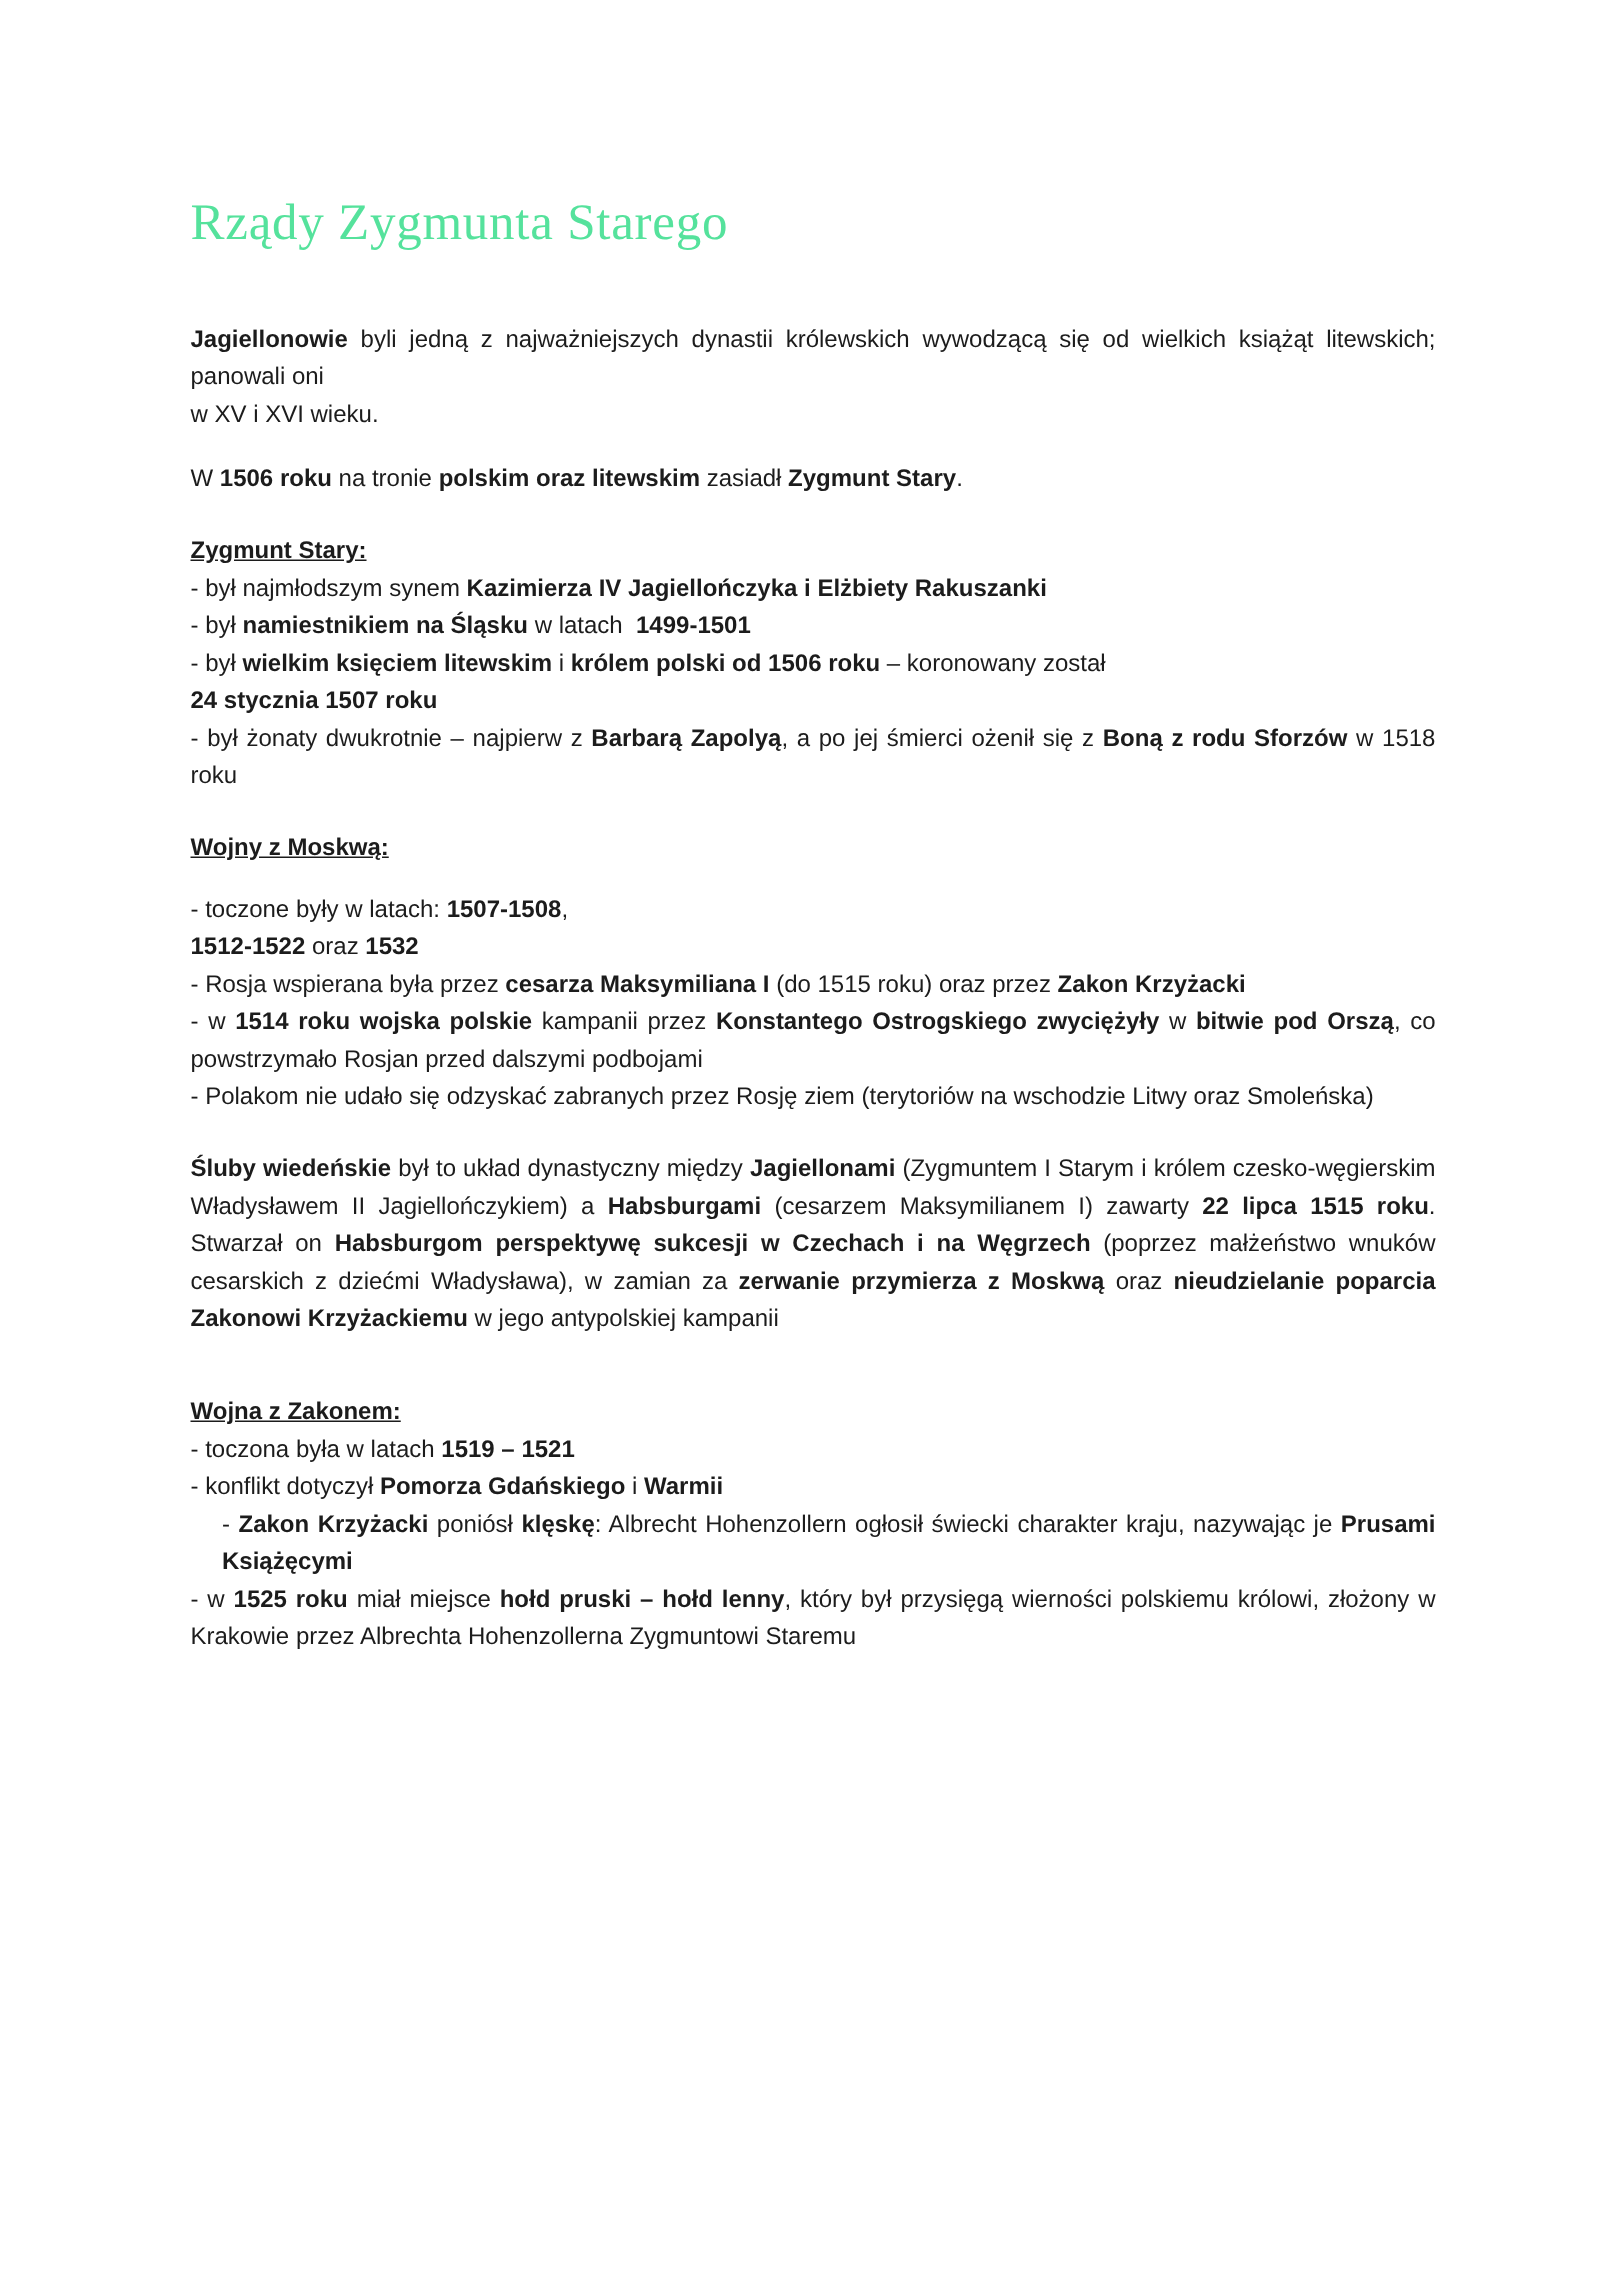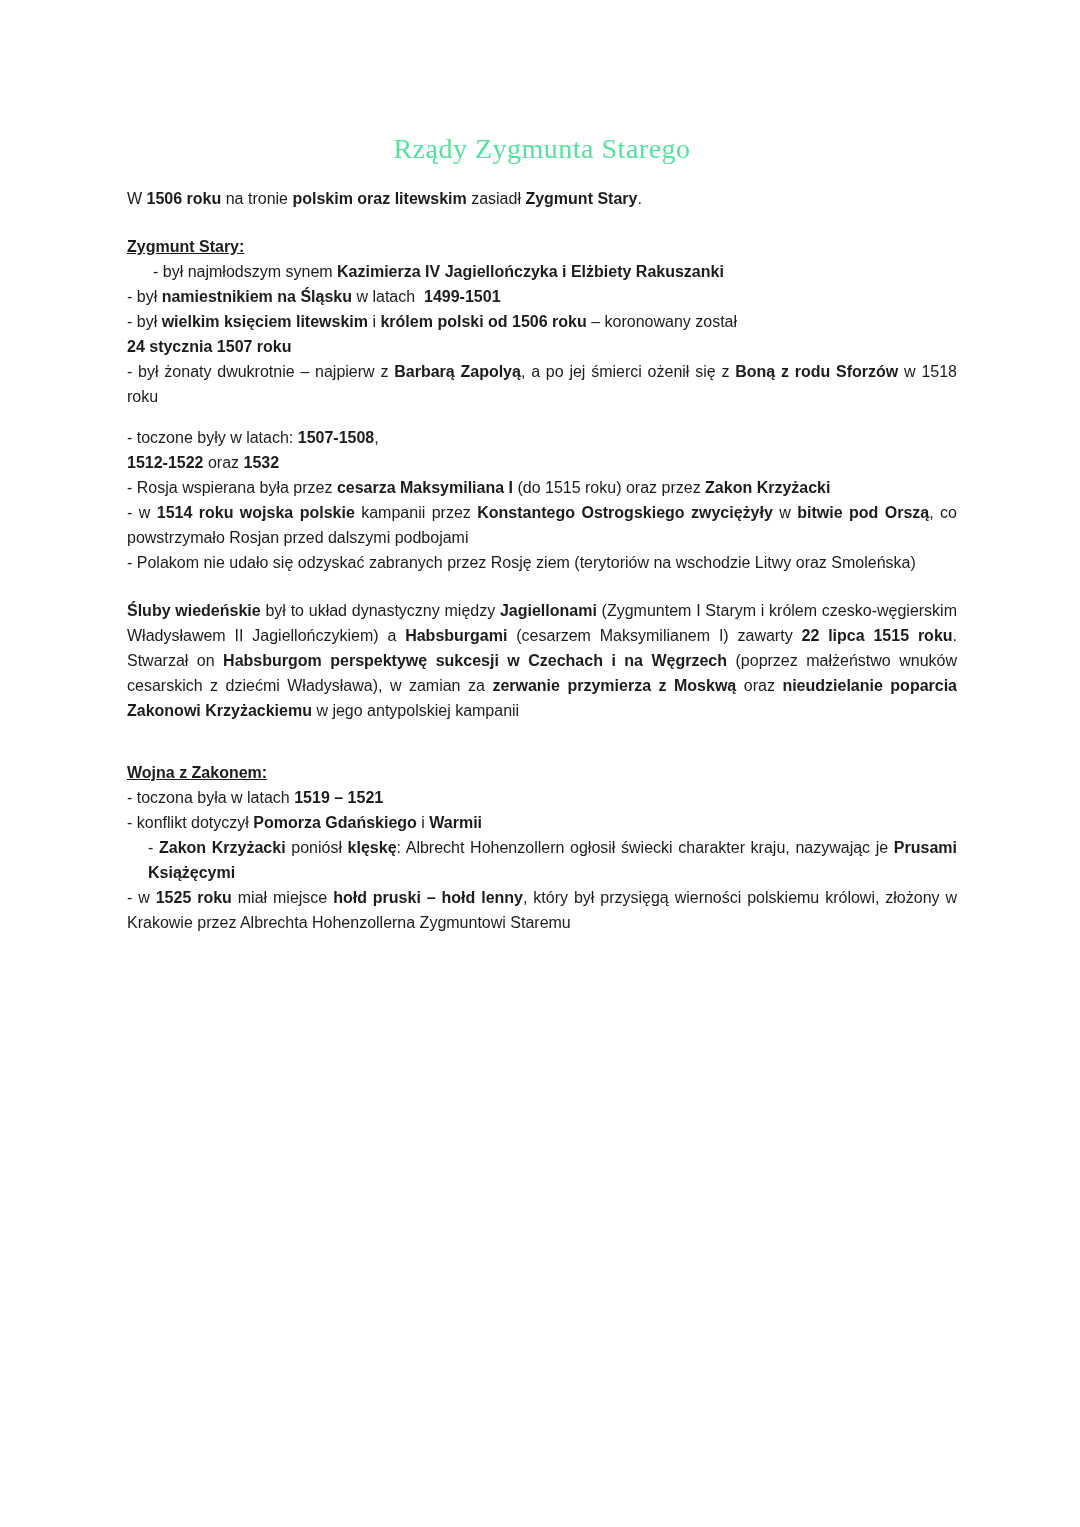--- a/index.html
+++ b/index.html
@@ -17,23 +17,22 @@
     box-sizing: border-box;
     width: 1080px;
     height: 1527px;
     padding: 130px 123px 0 127px;
     background: #ffffff;
   }
   .title {
     margin: 0 0 8px 0;
     font-family: "Liberation Serif", serif;
     font-weight: 400;
-    font-size: 28px;
+    font-size: 34px;
     line-height: 38px;
-    text-align: center;
     letter-spacing: 0.5px;
   }
   .block {
     margin: 0;
     font-size: 16px;
     line-height: 25px;
     text-align: justify;
     white-space: pre-wrap;
   }
   .block.heading {
@@ -41,26 +40,28 @@
   }
   .b { font-weight: 700; }
   .u { text-decoration: underline; }
 </style>
 </head>
 <body>
 
 <div class="page" style="background: rgb(255, 255, 255); color: rgb(28, 28, 28);">
   <h1 class="title" style="color: rgb(85, 226, 156);">Rządy Zygmunta Starego</h1>
   <div id="doc-body">
+      <p class="block" style="margin-top: 46px;"><span class="b">Jagiellonowie</span><span class=""> byli jedną z najważniejszych dynastii królewskich wywodzącą się od wielkich książąt litewskich; panowali oni</span><br><span class="">w XV i XVI wieku.</span></p>
       <p class="block" style="margin-top: 18px;"><span class="">W </span><span class="b">1506 roku</span><span class=""> na tronie </span><span class="b">polskim oraz litewskim</span><span class=""> zasiadł </span><span class="b">Zygmunt Stary</span><span class="">.</span></p>
       <p class="block heading" style="margin-top: 23px;"><span class="b u">Zygmunt Stary:</span></p>
-      <p class="block" style="margin-top: 0px; margin-left: 26px;"><span class="">- był najmłodszym synem </span><span class="b">Kazimierza IV Jagiellończyka i Elżbiety Rakuszanki</span></p>
+      <p class="block" style="margin-top: 0px;"><span class="">- był najmłodszym synem </span><span class="b">Kazimierza IV Jagiellończyka i Elżbiety Rakuszanki</span></p>
       <p class="block" style="margin-top: 0px;"><span class="">- był </span><span class="b">namiestnikiem na Śląsku</span><span class=""> w latach  </span><span class="b">1499-1501</span></p>
       <p class="block" style="margin-top: 0px;"><span class="">- był </span><span class="b">wielkim księciem litewskim</span><span class=""> i </span><span class="b">królem polski od 1506 roku</span><span class=""> – koronowany został</span><br><span class="b">24 stycznia 1507 roku</span></p>
       <p class="block" style="margin-top: 0px;"><span class="">- był żonaty dwukrotnie – najpierw z </span><span class="b">Barbarą Zapolyą</span><span class="">, a po jej śmierci ożenił się z </span><span class="b">Boną z rodu Sforzów</span><span class=""> w 1518 roku</span></p>
+      <p class="block heading" style="margin-top: 23px;"><span class="b u">Wojny z Moskwą:</span></p>
       <p class="block" style="margin-top: 16px;"><span class="">- toczone były w latach: </span><span class="b">1507-1508</span><span class="">,</span><br><span class="b">1512-1522</span><span class=""> oraz </span><span class="b">1532</span></p>
       <p class="block" style="margin-top: 0px;"><span class="">- Rosja wspierana była przez </span><span class="b">cesarza Maksymiliana I</span><span class=""> (do 1515 roku) oraz przez </span><span class="b">Zakon Krzyżacki</span></p>
       <p class="block" style="margin-top: 0px;"><span class="">- w </span><span class="b">1514 roku wojska polskie</span><span class=""> kampanii przez </span><span class="b">Konstantego Ostrogskiego zwyciężyły</span><span class=""> w </span><span class="b">bitwie pod Orszą</span><span class="">, co powstrzymało Rosjan przed dalszymi podbojami</span></p>
       <p class="block" style="margin-top: 0px;"><span class="">- Polakom nie udało się odzyskać zabranych przez Rosję ziem (terytoriów na wschodzie Litwy oraz Smoleńska)</span></p>
       <p class="block" style="margin-top: 23px;"><span class="b">Śluby wiedeńskie</span><span class=""> był to układ dynastyczny między </span><span class="b">Jagiellonami</span><span class=""> (Zygmuntem I Starym i królem czesko-węgierskim Władysławem II Jagiellończykiem) a </span><span class="b">Habsburgami</span><span class=""> (cesarzem Maksymilianem I) zawarty </span><span class="b">22 lipca 1515 roku</span><span class="">. Stwarzał on </span><span class="b">Habsburgom perspektywę sukcesji w Czechach i na Węgrzech</span><span class=""> (poprzez małżeństwo wnuków cesarskich z dziećmi Władysława), w zamian za </span><span class="b">zerwanie przymierza z Moskwą</span><span class=""> oraz </span><span class="b">nieudzielanie poparcia Zakonowi Krzyżackiemu</span><span class=""> w jego antypolskiej kampanii</span></p>
       <p class="block heading" style="margin-top: 37px;"><span class="b u">Wojna z Zakonem:</span></p>
       <p class="block" style="margin-top: 0px;"><span class="">- toczona była w latach </span><span class="b">1519 – 1521</span></p>
       <p class="block" style="margin-top: 0px;"><span class="">- konflikt dotyczył </span><span class="b">Pomorza Gdańskiego</span><span class=""> i </span><span class="b">Warmii</span></p>
       <p class="block" style="margin-top: 0px; margin-left: 21px;"><span class="">- </span><span class="b">Zakon Krzyżacki</span><span class=""> poniósł </span><span class="b">klęskę</span><span class="">: Albrecht Hohenzollern ogłosił świecki charakter kraju, nazywając je </span><span class="b">Prusami Książęcymi</span></p>
       <p class="block" style="margin-top: 0px;"><span class="">- w </span><span class="b">1525 roku</span><span class=""> miał miejsce </span><span class="b">hołd pruski – hołd lenny</span><span class="">, który był przysięgą wierności polskiemu królowi, złożony w Krakowie przez Albrechta Hohenzollerna Zygmuntowi Staremu</span></p>

